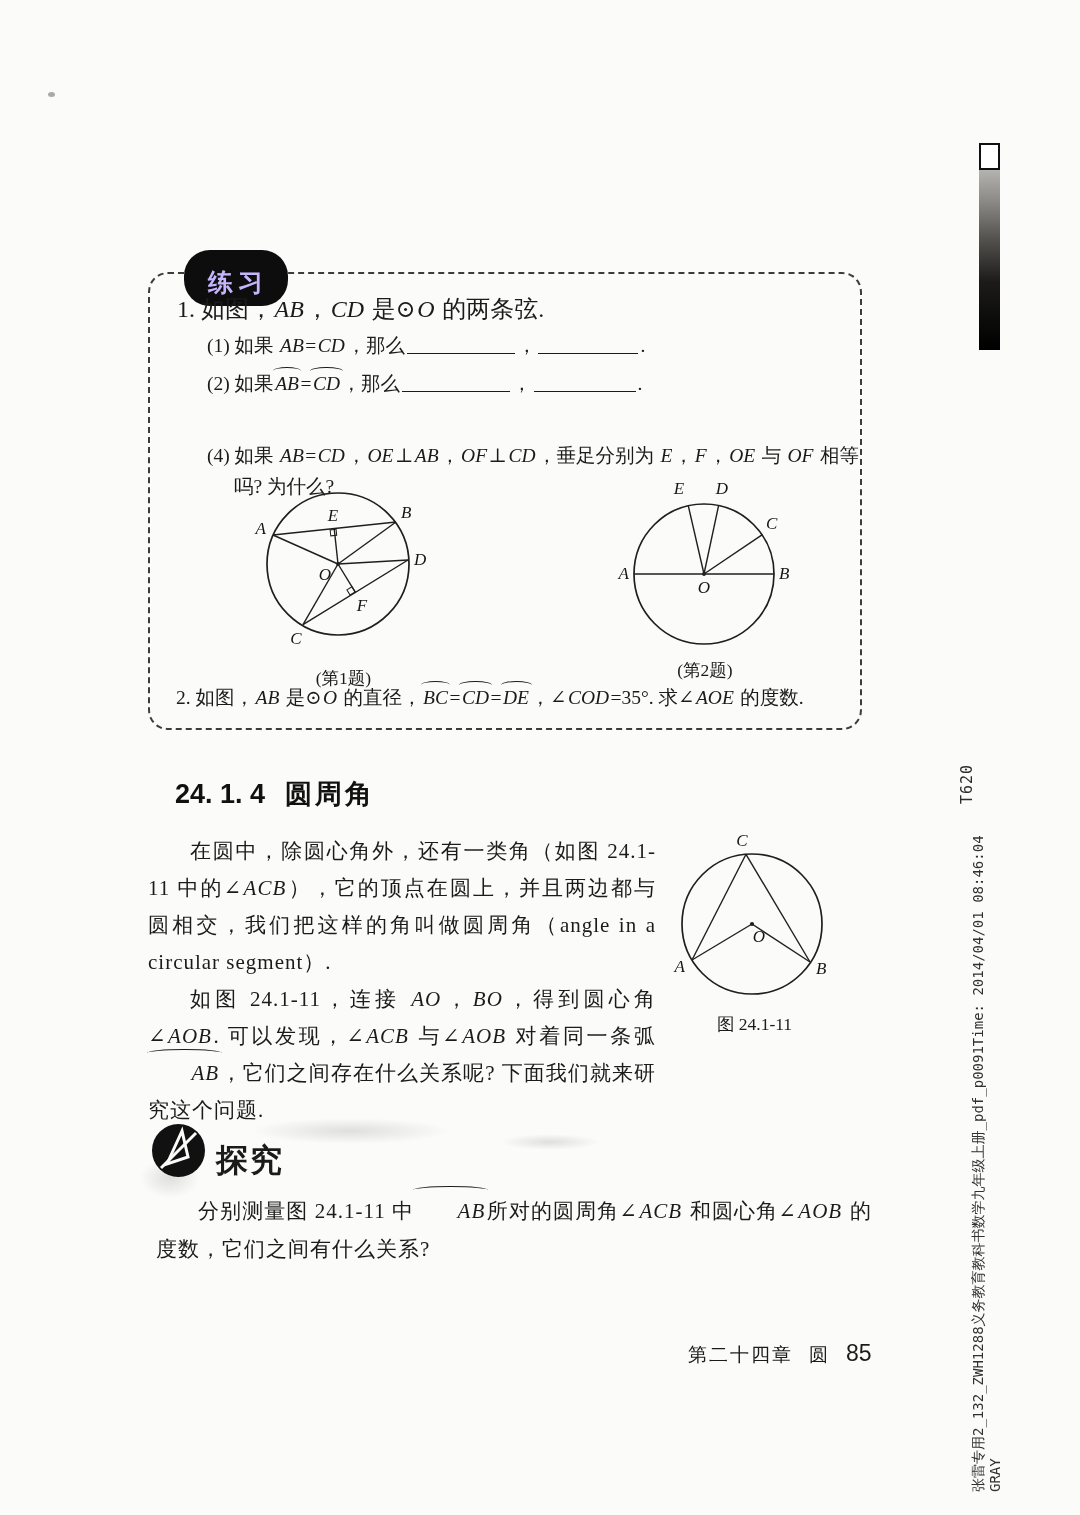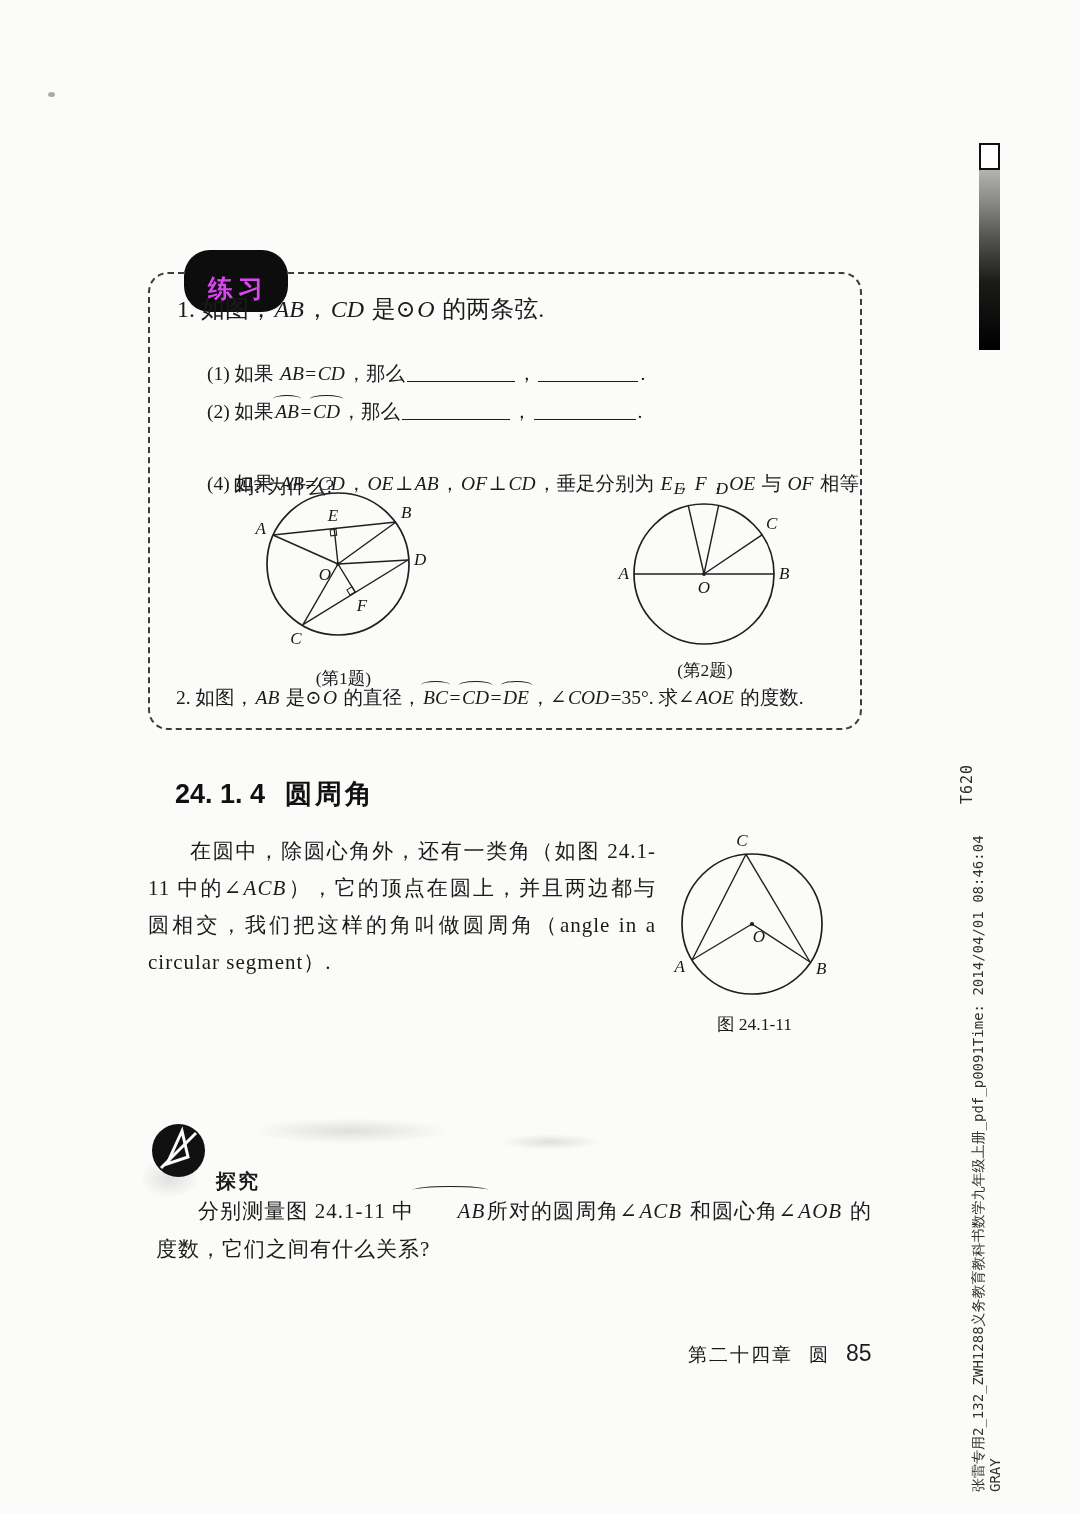--- a/index.html
+++ b/index.html
@@ -17,47 +17,47 @@
   .bar-grad{position:absolute;left:979px;top:170px;width:21px;height:180px;
     background:linear-gradient(180deg,#b5b3b0 0%,#8a8884 18%,#55534f 38%,#1c1b1a 62%,#000 100%);}
   
   .vcode{position:absolute;left:958px;top:804px;transform:rotate(-90deg);transform-origin:0 0;
     font-family:"DejaVu Sans Mono",monospace;font-size:15px;letter-spacing:1px;color:#2c2c2c;white-space:nowrap;}
   .vwm{position:absolute;left:970px;top:1492px;transform:rotate(-90deg);transform-origin:0 0;
     font-family:"DejaVu Sans Mono",monospace;font-size:14px;line-height:17px;color:#303030;white-space:nowrap;}
   
   .practice-box{position:absolute;left:148px;top:272px;width:714px;height:458px;
     box-sizing:border-box;border:2.2px dashed #3c3c3c;border-radius:20px;}
-  .badge{position:absolute;left:34px;top:-24px;background:#0d0d0d;color:#d946ef;
+  .badge{position:absolute;left:34px;top:-24px;background:#0d0d0d;color:#c4b5fd;
     font-family:"Liberation Sans","DejaVu Sans",sans-serif;font-weight:bold;
-    font-size:25px;letter-spacing:5px;padding:22px 20px 7px 24px;border-radius:26px;}
+    font-size:25px;letter-spacing:5px;padding:16px 20px 7px 24px;border-radius:26px;}
   .p-intro{position:absolute;left:27px;top:19px;font-size:24px;white-space:nowrap;}
-  .p-item{position:absolute;left:57px;font-size:19.5px;white-space:nowrap;margin-top:28px;}
+  .p-item{position:absolute;left:57px;font-size:19.5px;white-space:nowrap;}
   .p-cont{position:absolute;left:84px;top:199px;font-size:19.5px;}
   .p2{position:absolute;left:26px;top:410px;font-size:19.5px;white-space:nowrap;text-align:right;}
   .blank{display:inline-block;height:5px;border-bottom:1.6px solid #1b1b1b;vertical-align:-2px;margin:0 2px;}
   .m{font-style:italic;font-family:"Liberation Serif","DejaVu Serif",serif;padding:0 1.5px;}
   .arc{position:relative;display:inline-block;}
   .arc::before{content:"";position:absolute;left:-1px;right:-1px;top:-6px;height:7px;
     border-top:1.8px solid #1b1b1b;border-radius:50% 50% 0 0;}
   .figblock{position:absolute;text-align:center;}
   .figcap{font-size:17.5px;margin-top:6px;}
   svg text{font-family:"Liberation Serif","DejaVu Serif",serif;font-style:italic;font-size:17px;fill:#161616;}
   
   .sec-heading{position:absolute;left:175px;top:776px;
     font-family:"Liberation Sans","DejaVu Sans",sans-serif;font-weight:bold;font-size:27px;color:#111;}
   .sec-title{margin-left:20px;letter-spacing:3px;margin-top:28px;}
   .body-text{position:absolute;left:148px;top:833px;width:508px;
     font-size:21px;line-height:37px;text-align:justify;letter-spacing:1px;}
   .body-text p{margin:0;text-indent:2em;}
   .fig3{left:662px;top:830px;width:185px;}
   
   .exp-icon{position:absolute;left:150px;top:1122px;width:57px;height:57px;}
-  .exp-label{position:absolute;left:216px;top:1168px;
-    font-family:"Liberation Sans","DejaVu Sans",sans-serif;font-weight:bold;font-size:20px;letter-spacing:2px;}
+  .exp-label{position:absolute;left:216px;top:1139px;
+    font-family:"Liberation Sans","DejaVu Sans",sans-serif;font-weight:bold;font-size:32px;letter-spacing:2px;}
   .exp-text{position:absolute;left:148px;top:1184px;width:732px;
     font-size:21px;line-height:38px;text-align:justify;letter-spacing:1px;}
   .exp-text p{margin:8px;text-indent:2em;}
   
   .footer{position:absolute;left:688px;top:1340px;font-size:19px;letter-spacing:2px;white-space:nowrap;text-align:right;}
   .footer .topic{margin-left:16px;}
   .footer .pagenum{font-family:"Liberation Sans","DejaVu Sans",sans-serif;
     font-size:23px;margin-left:16px;letter-spacing:0;}
 </style>
 </head>
@@ -137,20 +137,21 @@
 
     <div class="p2"><span>2. 如图，</span><span class="m">AB</span><span> 是⊙</span><span class="m">O</span><span> 的直径，</span><span class="m arc">BC</span><span>=</span><span class="m arc">CD</span><span>=</span><span class="m arc">DE</span><span>，∠</span><span class="m">COD</span><span>=35°. 求∠</span><span class="m">AOE</span><span> 的度数.</span></div>
   </div>
 
   <div class="sec-heading">
     <span>24. 1. 4</span><span class="sec-title">圆周角</span>
   </div>
 
   <div class="body-text">
     <p><span>在圆中，除圆心角外，还有一类角（如图 24.1-11 中的∠</span><span class="m">ACB</span><span>），它的顶点在圆上，并且两边都与圆相交，我们把这样的角叫做圆周角（angle in a circular segment）.</span></p>
+    <p><span>如图 24.1-11，连接 </span><span class="m">AO</span><span>，</span><span class="m">BO</span><span>，得到圆心角∠</span><span class="m">AOB</span><span>. 可以发现，∠</span><span class="m">ACB</span><span> 与∠</span><span class="m">AOB</span><span> 对着同一条弧</span><span class="m arc">AB</span><span>，它们之间存在什么关系呢? 下面我们就来研究这个问题.</span></p>
   </div>
 
   <div class="figblock fig3">
     <svg width="185" height="170" viewBox="0 0 185 170">
       <g fill="none" stroke="#1f1f1f" stroke-width="1.4">
         <circle cx="90" cy="94" r="70" stroke-width="1.7"></circle>
         <path d="M84 24.3 L30 130"></path>
         <path d="M84 24.3 L148 132"></path>
         <path d="M90 94 L30 130"></path>
         <path d="M90 94 L148 132"></path>

